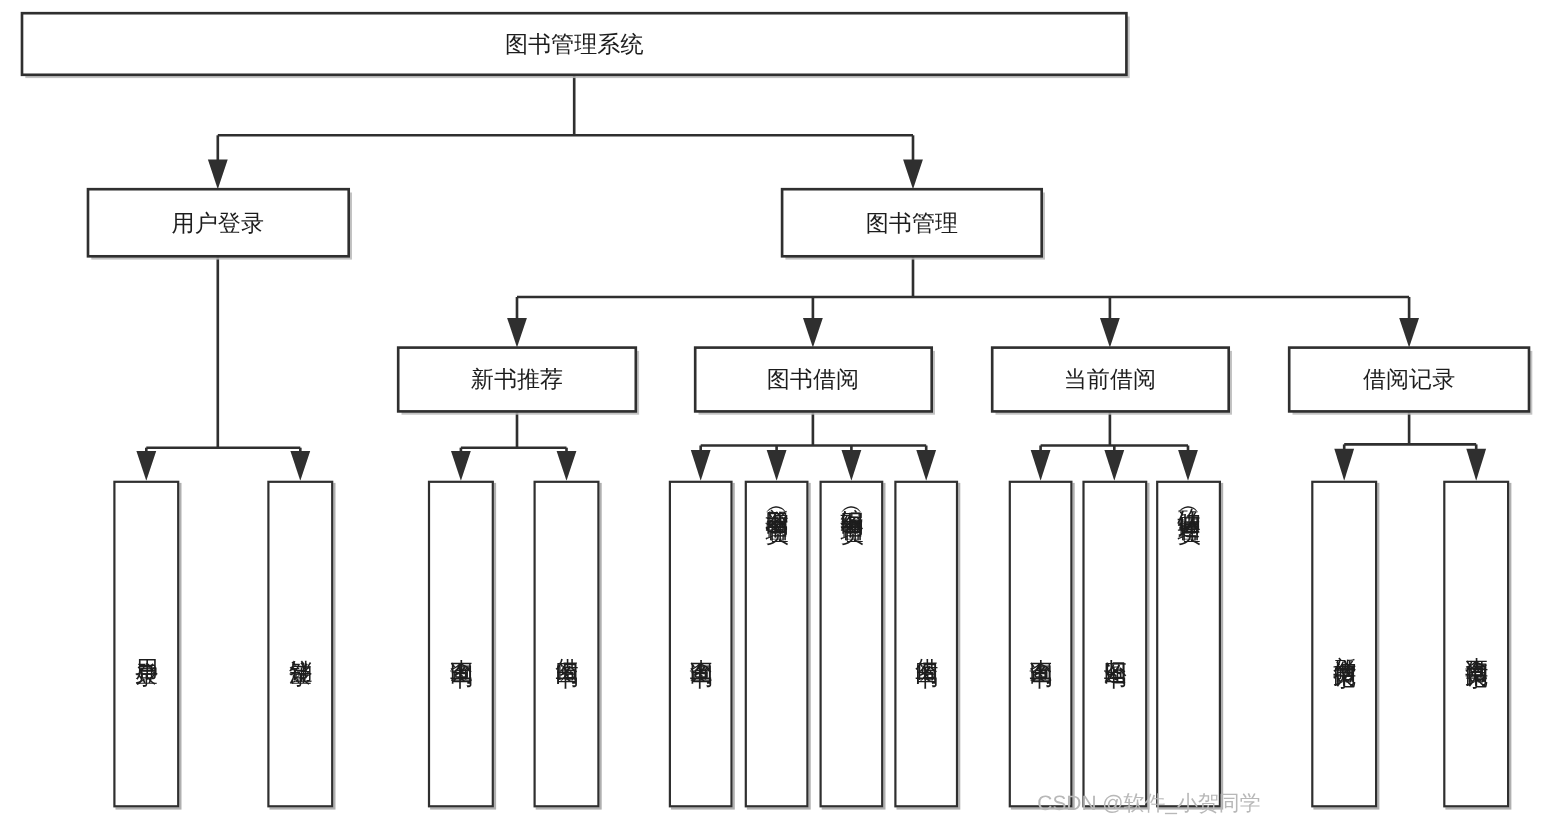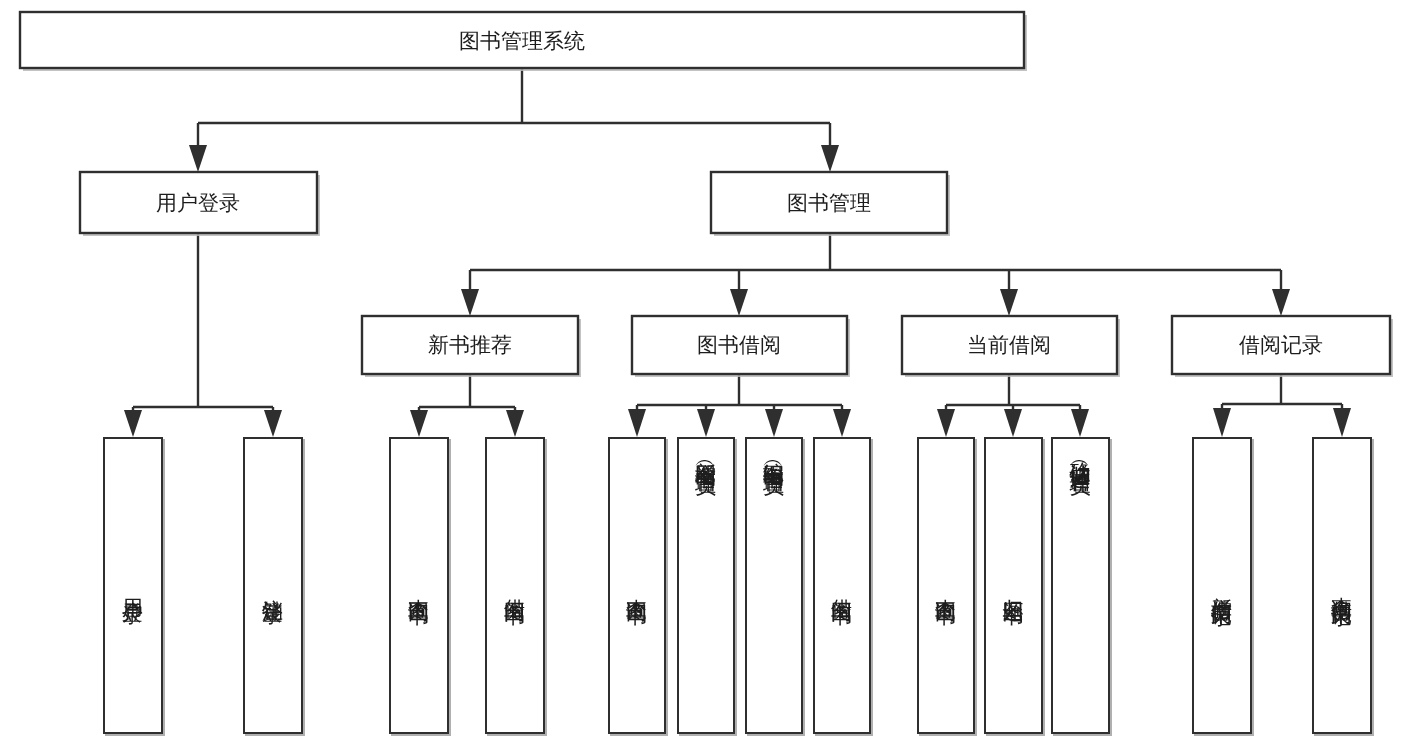--- a/index.html
+++ b/index.html
@@ -263,14 +263,15 @@
   </div>
 
   <div class="vbox" style="left:1192px;top:437px;width:60px;height:297px;">
     <span class="node-label-v" style="left:0;top:0;width:100%;height:100%;">新增借阅记录</span>
   </div>
 
   <div class="vbox" style="left:1312px;top:437px;width:60px;height:297px;">
     <span class="node-label-v" style="left:0;top:0;width:100%;height:100%;">查询借阅记录</span>
   </div>
 
+  <div class="watermark">CSDN @软件_小贺同学</div>
 
 </div>
 
 </body></html>

